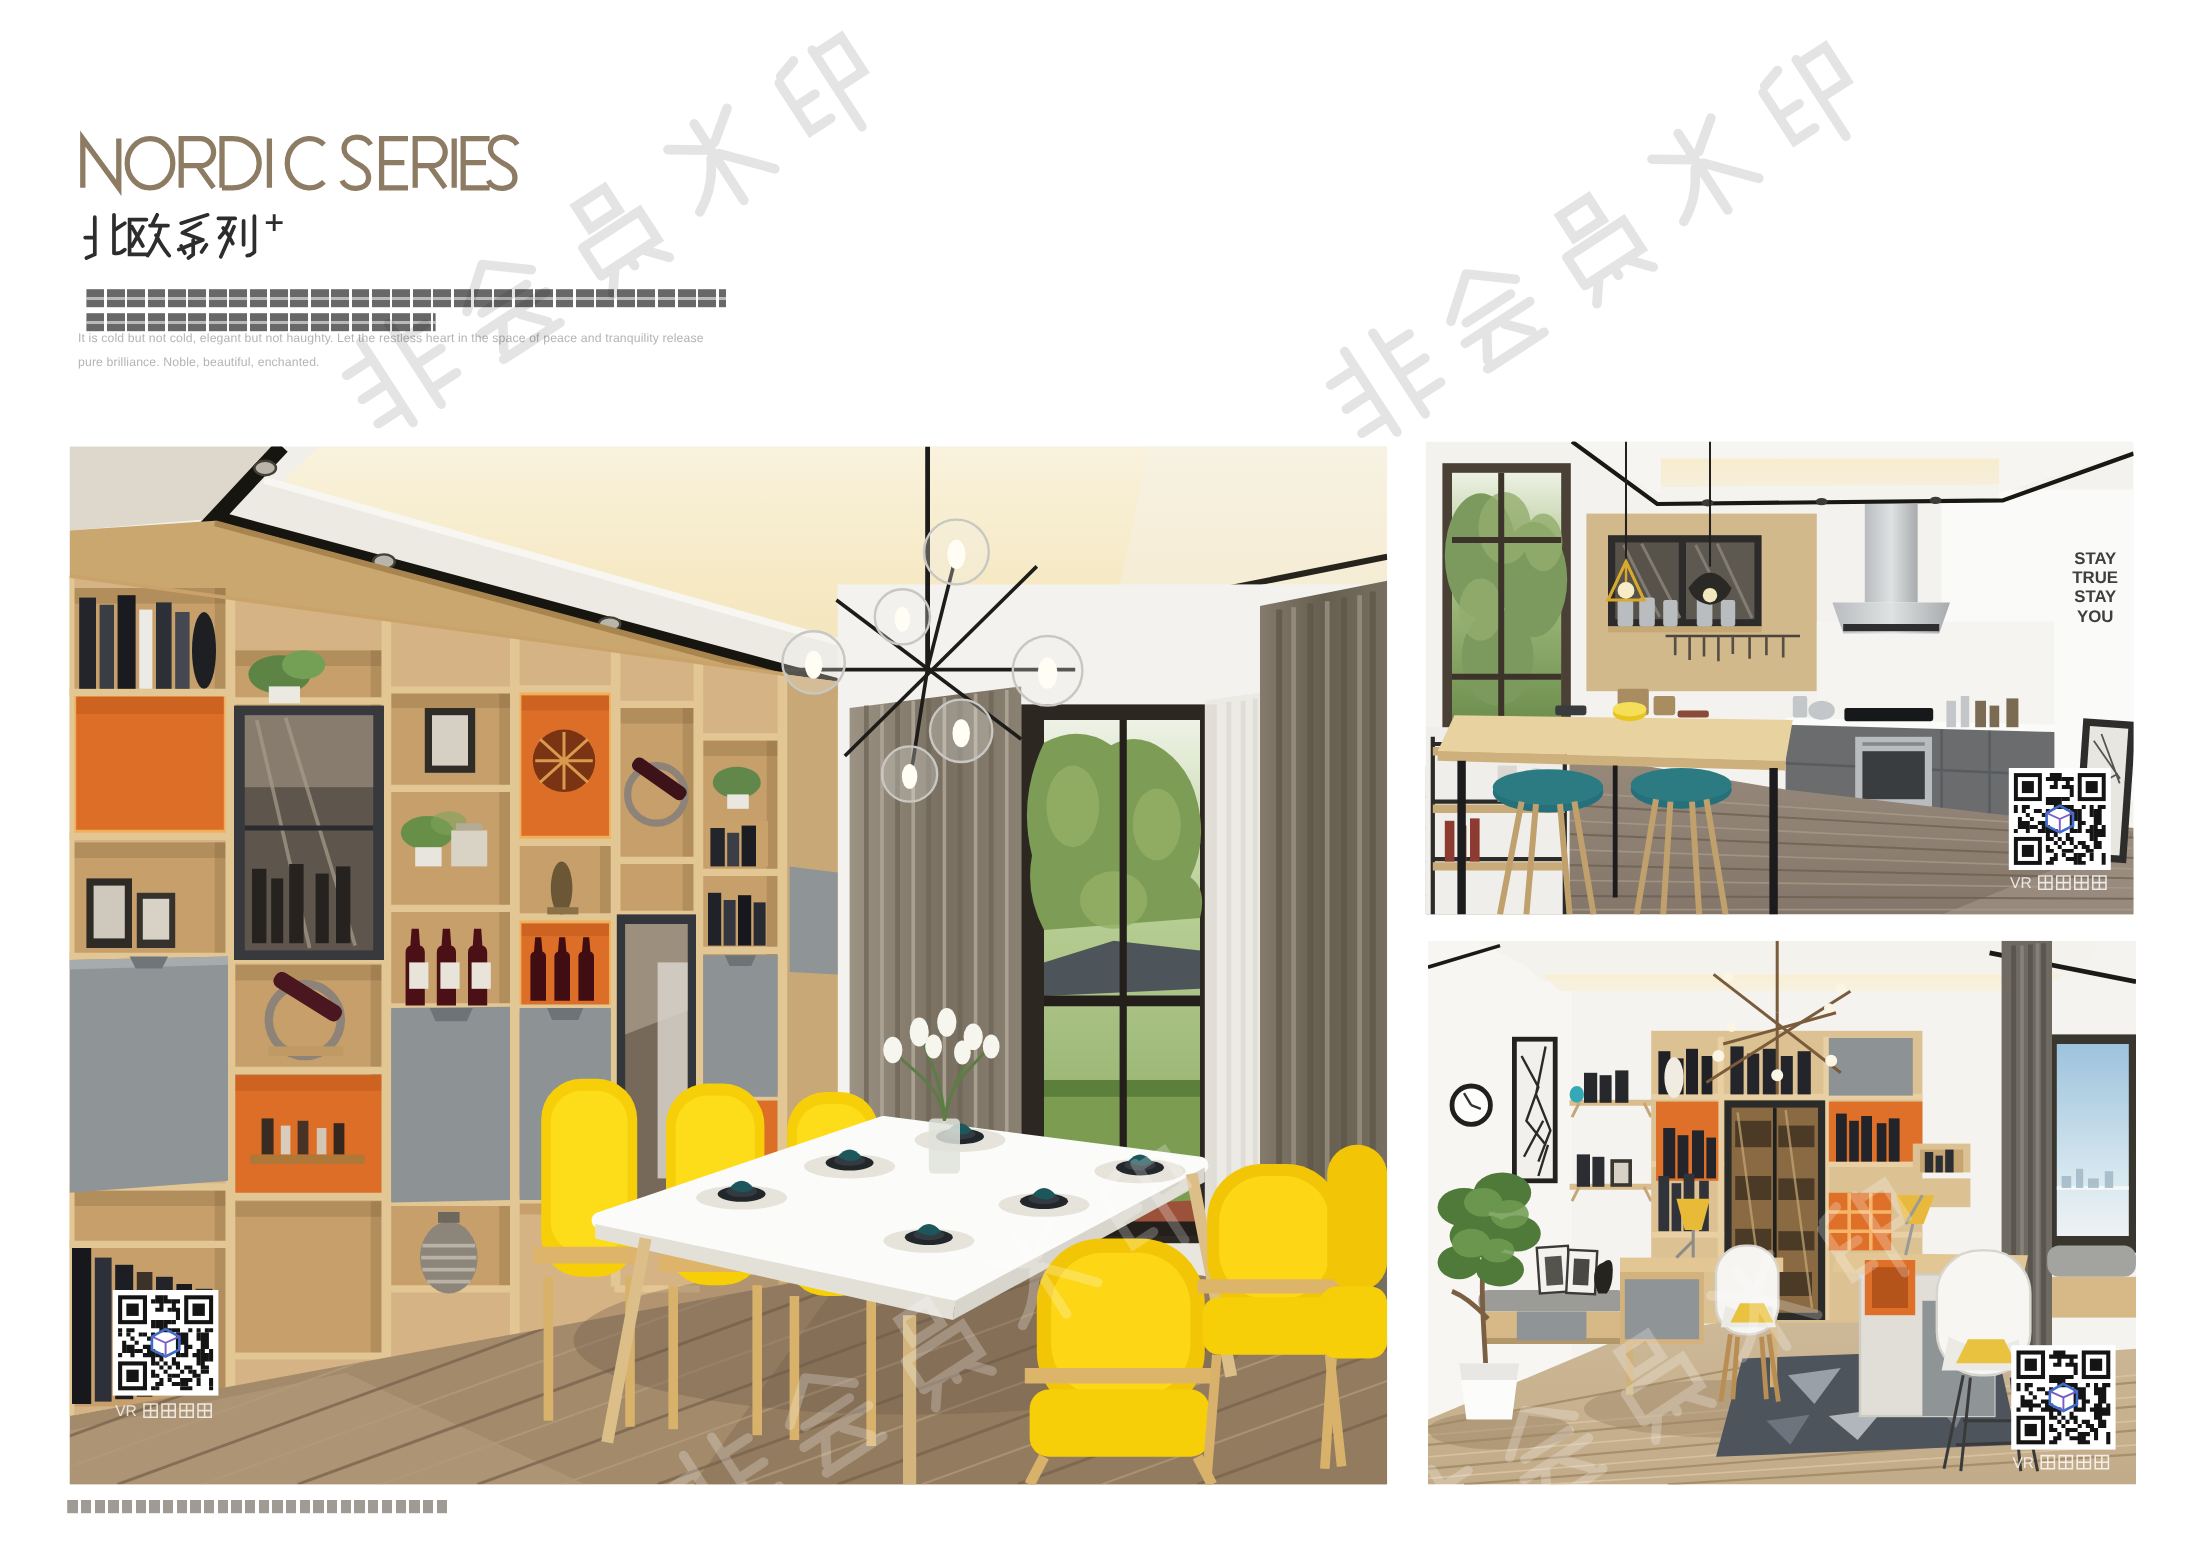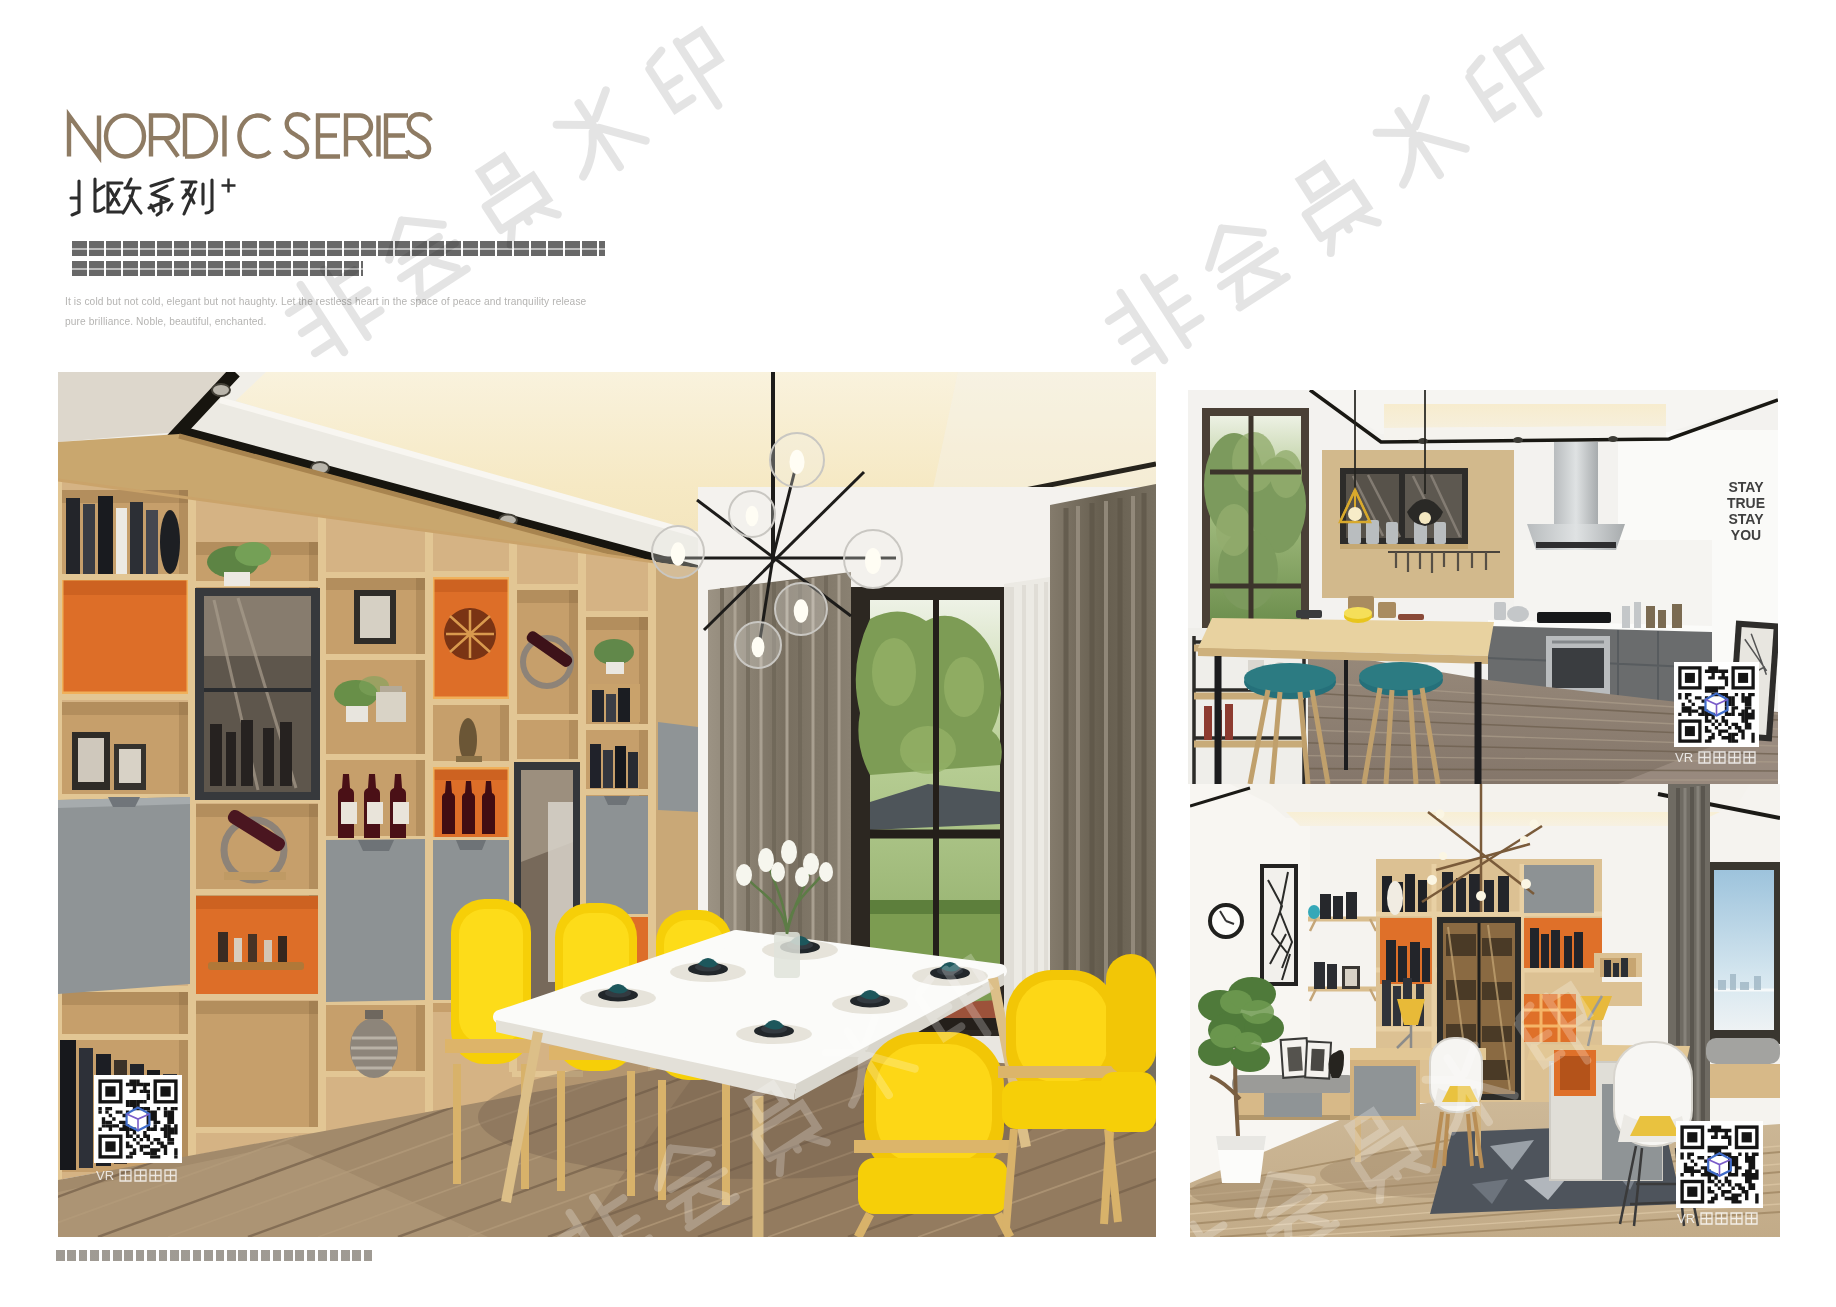--- a/index.html
+++ b/index.html
@@ -8,21 +8,21 @@
 <path fill="none" stroke="#8e7b63" stroke-width="4.4" d="M69,156.5V115.5L99,156.5V115.5M144,136.0a19.0,20.5 0 1 0 -38,0a19.0,20.5 0 1 0 38,0M151,156.5V115.5H167a11,11.3 0 0 1 0,22.6H151M165,138.1L178,156.5M185,156.5V115.5H194a22,20.5 0 0 1 0,41H185M224.5,115.5V156.5M270,120.5A18.5,20.5 0 1 0 270,151.5M309,120.5C304,112.5 290,111.5 287,121.5C285,130.5 294,133.5 297.0,136C302,138.5 308,142 307,149.5C306,158.5 289,160 285,150.5M340,115.5H318V156.5H340M318,135.5H337M346,156.5V115.5H360a11,11.3 0 0 1 0,22.6H346M358,138.1L371,156.5M378.5,115.5V156.5M408,115.5H386V156.5H408M386,135.5H405M431,120.5C426,112.5 412,111.5 409,121.5C407,130.5 416,133.5 419.0,136C424,138.5 430,142 429,149.5C428,158.5 411,160 407,150.5"></path>
 
 <path fill="none" stroke="#2d2d2d" stroke-width="3.1" stroke-linecap="round" d="M79,181V212M71,198H79M79,212L72,215M95,179V211M95,211Q100,212 104,208M95,192L104,186M122,183H108V212H122M110,189L119,205M119,189L110,205M131,179L127,187M125,188H140M134,188Q131,202 123,213M130,196Q135,206 141,213M173,179L151,186M167,186L152,194M152,194L169,200M169,200L149,208M161,200V212M161,212L157,215M151,205L154,211M172,204L168,210M182,182H196M192,182Q189,192 183,198M186,190Q191,196 194,203M195,189L184,214M203,184V204M212,180V210M212,210Q209,213 206,213"></path>
     <path fill="none" stroke="#2d2d2d" stroke-width="2.4" d="M221.5,185.5H235.5M228.5,178.5V192.5"></path>
 </svg>
 
 <div class="bar" style="left:72px;top:241px;width:533px;height:15px;background:linear-gradient(rgba(0,0,0,0) 0 44%,rgba(255,255,255,0.55) 44% 58%,rgba(0,0,0,0) 58%),repeating-linear-gradient(90deg,#4e4e4e 0 14.8px,rgba(0,0,0,0) 14.8px 17px);opacity:0.85"></div>
 
 <div class="bar" style="left:72px;top:261px;width:291px;height:15px;background:linear-gradient(rgba(0,0,0,0) 0 44%,rgba(255,255,255,0.55) 44% 58%,rgba(0,0,0,0) 58%),repeating-linear-gradient(90deg,#4e4e4e 0 14.8px,rgba(0,0,0,0) 14.8px 17px);opacity:0.85"></div>
 
-<div style="position:absolute;left:65px;top:292px;width:560px;font-size:10.2px;line-height:20px;color:#b5b4b2;letter-spacing:0.12px;">
+<div style="position:absolute;left:65px;top:273px;width:560px;font-size:10.2px;line-height:20px;color:#b5b4b2;letter-spacing:0.12px;">
 <div style="white-space:nowrap">It is cold but not cold, elegant but not haughty. Let the restless heart in the space of peace and tranquility release</div>
 <div>pure brilliance. Noble, beautiful, enchanted.</div>
 </div>
 
 <div style="position:absolute;left:58px;top:372px;width:1098px;height:865px">
 <svg width="1098" height="865" viewBox="0 0 1098 865">
 <defs>
         <linearGradient id="lgcove" x1="0" y1="0" x2="0" y2="1">
           <stop offset="0" stop-color="#f9f2dd"></stop>
           <stop offset="0.55" stop-color="#f6e9c4"></stop>
@@ -497,21 +497,21 @@
       <path fill="none" stroke="#3f6cc9" stroke-width="2.2" d="M80.0,735.6L91.4,741.9V752.7L80.0,758.4L68.6,752.7V741.9Z"></path>
       <path fill="none" stroke="#7a5cc9" stroke-width="1.6" d="M68.6,741.9L80.0,747.0L91.4,741.9M80.0,747.0V758.4"></path>
 
 <text x="38" y="808" font-family="Liberation Sans, sans-serif" font-size="13" fill="rgba(255,255,255,0.78)">VR</text>
       <path fill="none" stroke="rgba(255,255,255,0.78)" stroke-width="1.3" d="M62,798h11v11h-11zM62,803.5h11M67.5,798v11"></path>
       <path fill="none" stroke="rgba(255,255,255,0.78)" stroke-width="1.3" d="M77,798h11v11h-11zM77,803.5h11M82.5,798v11"></path>
       <path fill="none" stroke="rgba(255,255,255,0.78)" stroke-width="1.3" d="M92,798h11v11h-11zM92,803.5h11M97.5,798v11"></path>
       <path fill="none" stroke="rgba(255,255,255,0.78)" stroke-width="1.3" d="M107,798h11v11h-11zM107,803.5h11M112.5,798v11"></path>
 </svg></div>
 
-<div style="position:absolute;left:1188px;top:390px;width:590px;height:394px">
+<div style="position:absolute;left:1188px;top:368px;width:590px;height:394px">
 <svg width="590" height="394" viewBox="0 0 590 394">
 <defs>
         <linearGradient id="kcove" x1="0" y1="0" x2="0" y2="1">
           <stop offset="0" stop-color="#f7ecce"></stop>
           <stop offset="1" stop-color="#f6efdc"></stop>
         </linearGradient>
         <linearGradient id="kwin" x1="0" y1="0" x2="0" y2="1">
           <stop offset="0" stop-color="#edf1e4"></stop>
           <stop offset="0.4" stop-color="#a8c184"></stop>
           <stop offset="1" stop-color="#6d8f4e"></stop>

